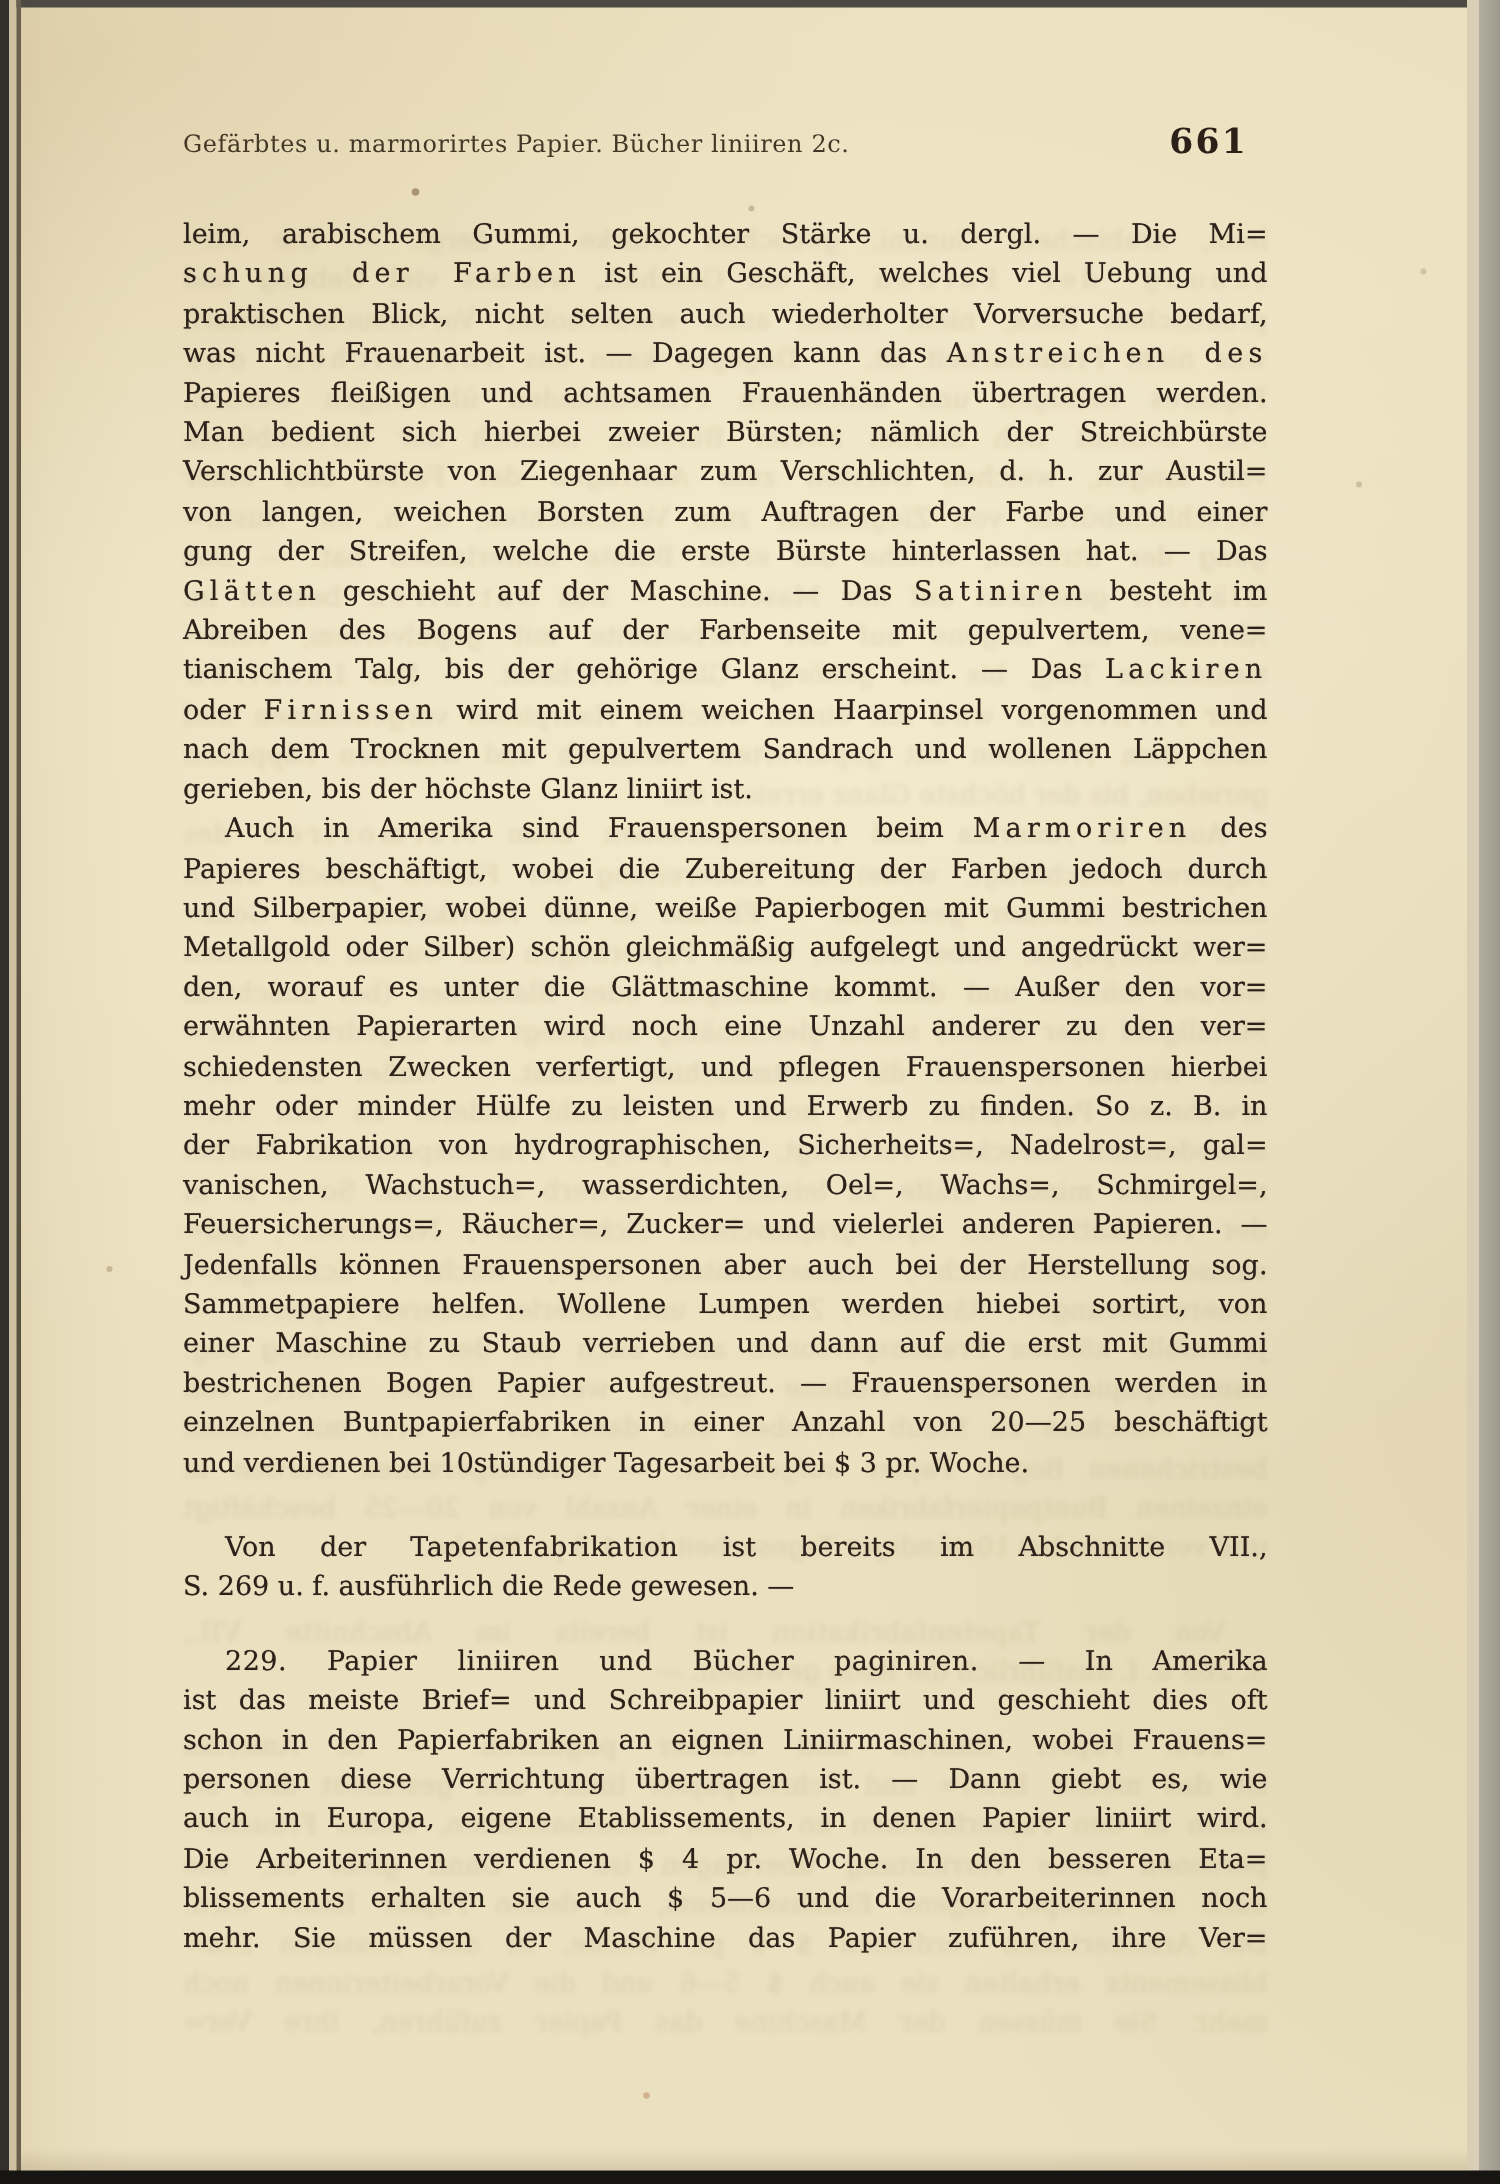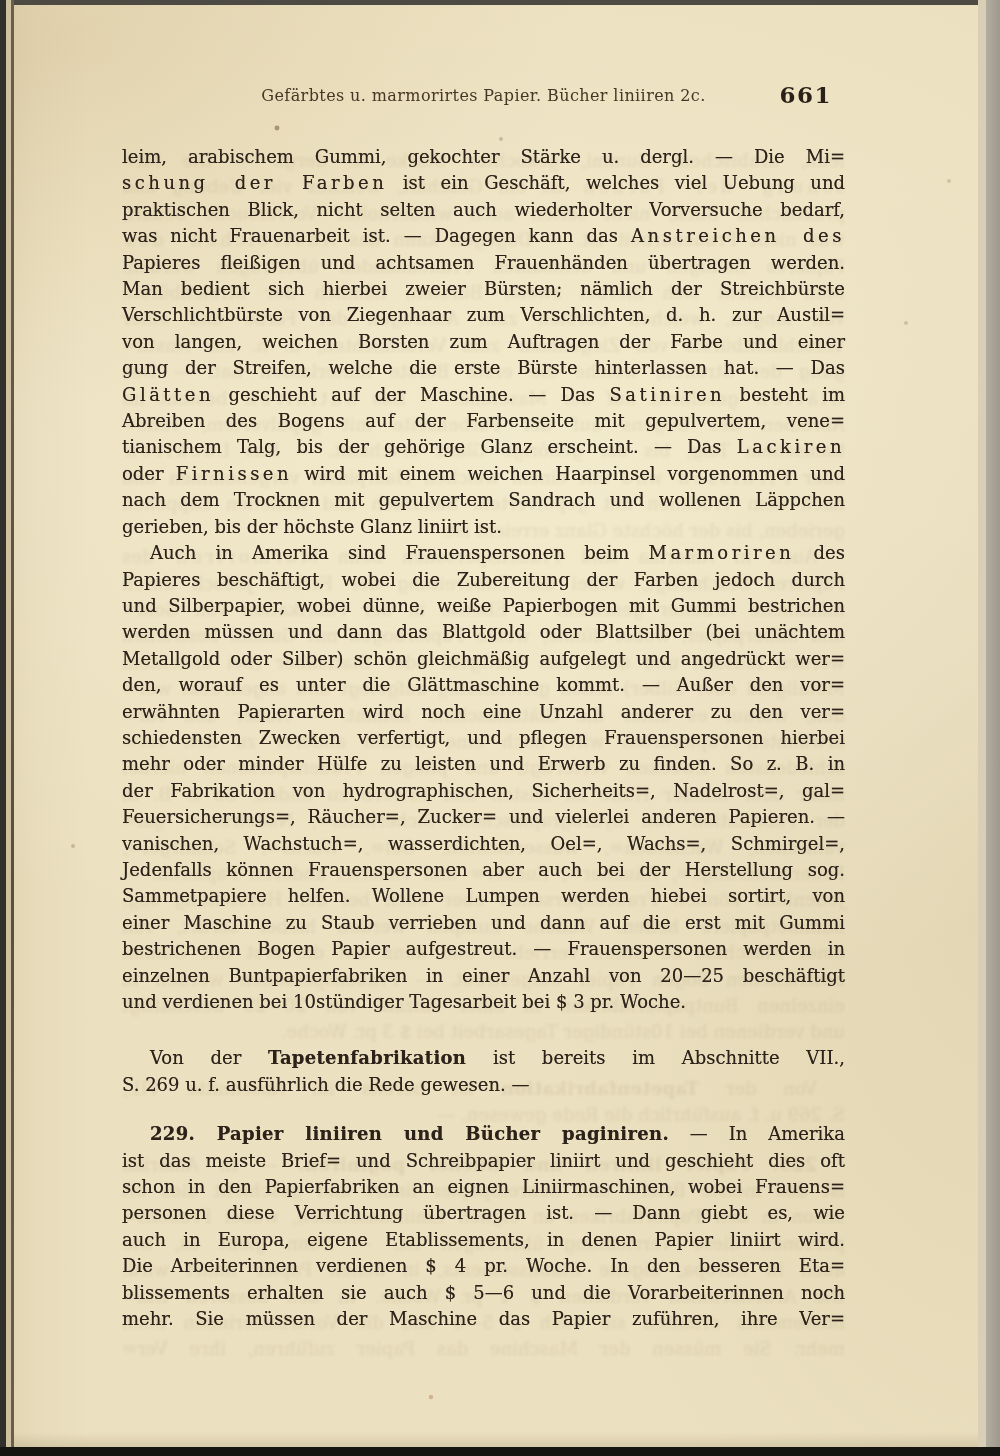--- a/index.html
+++ b/index.html
@@ -27,30 +27,30 @@
   
   .bleed{
     position:absolute;left:122px;top:8px;width:723px;z-index:1;
     transform:scaleX(-1);filter:blur(1.6px);opacity:0.10;color:#6d5a38;
     pointer-events:none;
   }
   .bleed .body-text{margin-top:140px;}
 
   .content{position:absolute;left:122px;top:0;width:723px;z-index:3;}
   .header{position:relative;margin-top:86px;height:24px;}
-  .header-title{text-align:center;font-size:16px;letter-spacing:0.4px;color:#453726;}
+  .header-title{text-align:left;font-size:16px;letter-spacing:0.4px;color:#453726;}
   .page-number{position:absolute;right:13px;top:-5px;font-size:23px;font-weight:bold;letter-spacing:1.5px;color:#2b2119;}
 
   .body-text{margin-top:34px;font-size:18px;line-height:26.4px;
     text-shadow:0 0 0.5px rgba(44,34,26,0.55);}
   .line{text-align:justify;text-align-last:justify;}
   .line.last{text-align-last:left;}
   .line.indent{padding-left:28px;}
   .sperr{letter-spacing:3.5px;word-spacing:7px;}
-  .bold{font-weight:bold;letter-spacing:0.3px;margin-top:24px;}
+  .bold{font-weight:normal;letter-spacing:0.3px;margin-top:24px;}
 
   .specks{position:absolute;left:0;top:0;width:2px;height:2px;border-radius:50%;z-index:4;
     box-shadow:
       276px 127px 0 1.5px rgba(110,80,40,0.50),
       500px 138px 0 1px rgba(120,90,50,0.30),
       905px 322px 0 1px rgba(120,90,50,0.26),
       430px 1396px 0 1.2px rgba(160,80,45,0.32),
       72px 845px 0 1px rgba(110,80,40,0.28),
       948px 180px 0 1px rgba(130,100,60,0.25);}
 </style>
@@ -136,29 +136,28 @@
           <div class="line"><span>Abreiben des Bogens auf der Farbenseite mit gepulvertem, vene=</span></div>
           <div class="line"><span>tianischem Talg, bis der gehörige Glanz erscheint. — Das </span><span class="sperr">Lackiren</span></div>
           <div class="line"><span>oder </span><span class="sperr">Firnissen</span><span> wird mit einem weichen Haarpinsel vorgenommen und</span></div>
           <div class="line"><span>nach dem Trocknen mit gepulvertem Sandrach und wollenen Läppchen</span></div>
           <div class="line last"><span>gerieben, bis der höchste Glanz liniirt ist.</span></div>
         </div>
         <div class="para">
           <div class="line indent"><span>Auch in Amerika sind Frauenspersonen beim </span><span class="sperr">Marmoriren</span><span> des</span></div>
           <div class="line"><span>Papieres beschäftigt, wobei die Zubereitung der Farben jedoch durch</span></div>
           <div class="line"><span>und Silberpapier, wobei dünne, weiße Papierbogen mit Gummi bestrichen</span></div>
-          <div class="line"><span>werden müssen und dann das Blattgold oder Blattsilber (bei unächtem</span></div>
           <div class="line"><span>Metallgold oder Silber) schön gleichmäßig aufgelegt und angedrückt wer=</span></div>
           <div class="line"><span>den, worauf es unter die Glättmaschine kommt. — Außer den vor=</span></div>
           <div class="line"><span>erwähnten Papierarten wird noch eine Unzahl anderer zu den ver=</span></div>
           <div class="line"><span>schiedensten Zwecken verfertigt, und pflegen Frauenspersonen hierbei</span></div>
           <div class="line"><span>mehr oder minder Hülfe zu leisten und Erwerb zu finden. So z. B. in</span></div>
           <div class="line"><span>der Fabrikation von hydrographischen, Sicherheits=, Nadelrost=, gal=</span></div>
+          <div class="line"><span>vanischen, Wachstuch=, wasserdichten, Oel=, Wachs=, Schmirgel=,</span></div>
           <div class="line"><span>Feuersicherungs=, Räucher=, Zucker= und vielerlei anderen Papieren. —</span></div>
-          <div class="line"><span>vanischen, Wachstuch=, wasserdichten, Oel=, Wachs=, Schmirgel=,</span></div>
           <div class="line"><span>Jedenfalls können Frauenspersonen aber auch bei der Herstellung sog.</span></div>
           <div class="line"><span>Sammetpapiere helfen.  Wollene Lumpen werden hiebei sortirt, von</span></div>
           <div class="line"><span>einer Maschine zu Staub verrieben und dann auf die erst mit Gummi</span></div>
           <div class="line"><span>bestrichenen Bogen Papier aufgestreut. — Frauenspersonen werden in</span></div>
           <div class="line"><span>einzelnen Buntpapierfabriken in einer Anzahl von 20—25 beschäftigt</span></div>
           <div class="line last"><span>und verdienen bei 10stündiger Tagesarbeit bei $ 3 pr. Woche.</span></div>
         </div>
         <div class="para" style="margin-top: 30px;">
           <div class="line indent"><span>Von der </span><span class="bold">Tapetenfabrikation</span><span> ist bereits im Abschnitte VII.,</span></div>
           <div class="line last"><span>S. 269 u. f. ausführlich die Rede gewesen. —</span></div>

